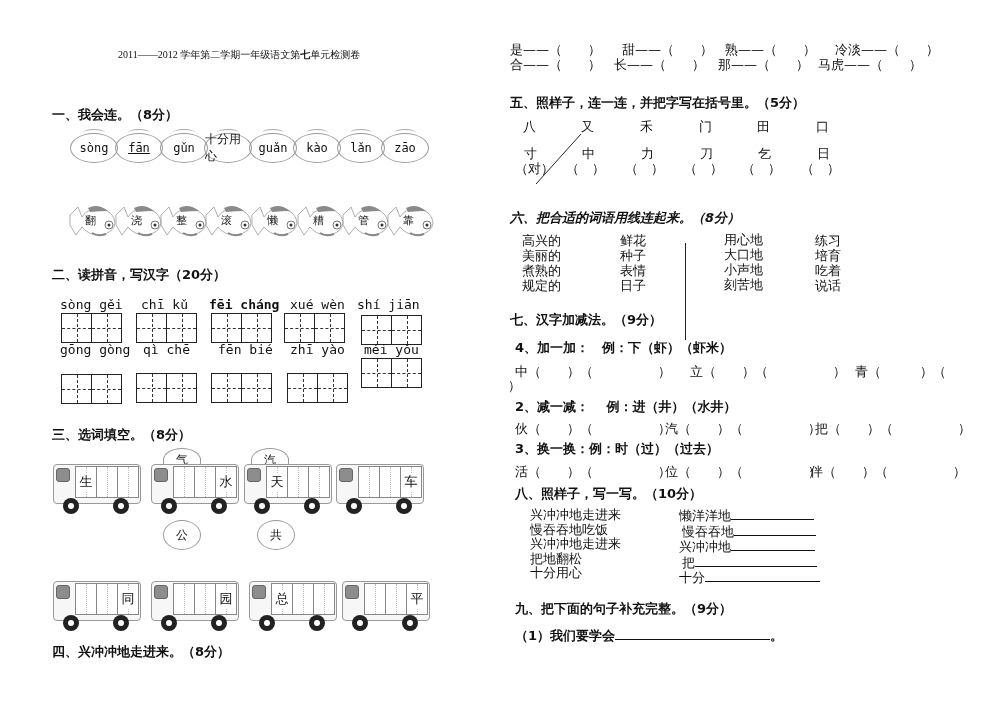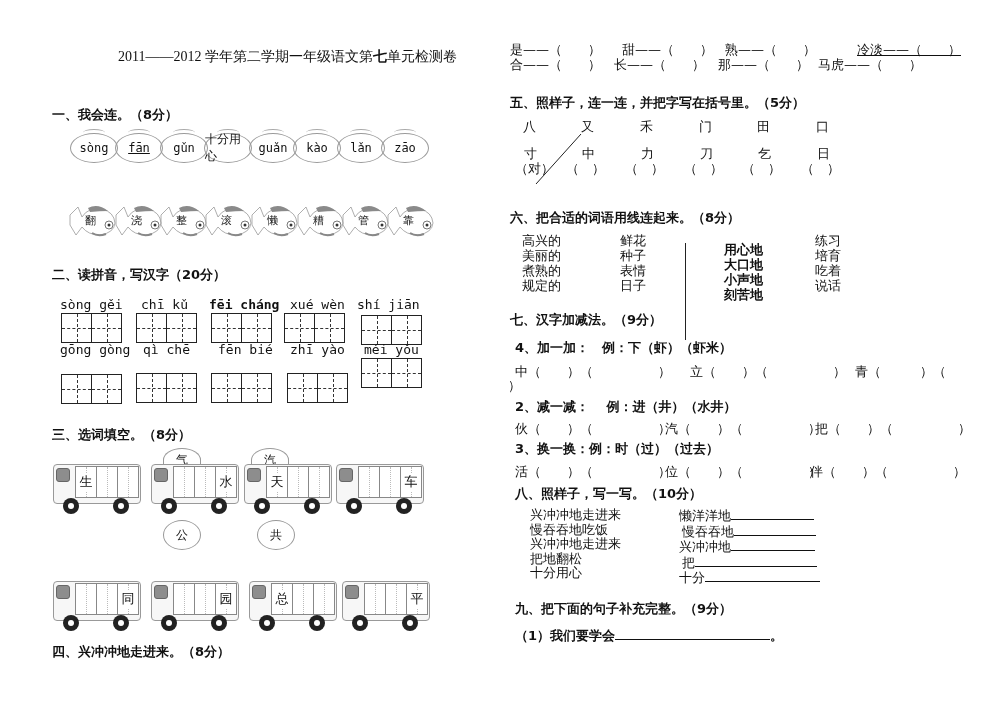--- a/index.html
+++ b/index.html
@@ -1,19 +1,19 @@
 <!DOCTYPE html>
 <html><head>
 <meta charset="utf-8">
 <style>
   * { margin:0; padding:0; box-sizing:border-box; }
   html, body { width:1000px; height:710px; background:#fff; overflow:hidden; }
   body { position:relative; font-family:"DejaVu Serif", serif; color:#111; }
   .abs { position:absolute; }
-  .title { font-family:"Liberation Serif","DejaVu Serif", serif; font-size:14px; white-space:nowrap; }
+  .title { font-family:"Liberation Serif","DejaVu Serif", serif; font-size:10px; white-space:nowrap; }
   .title b { font-weight:bold; }
   .sec { font-family:"DejaVu Sans", sans-serif; font-size:13px; font-weight:bold; white-space:nowrap; }
   .txt { font-family:"DejaVu Sans", sans-serif; font-size:13px; white-space:nowrap; }
   .pinyin { font-family:"DejaVu Sans Mono", monospace; font-size:13px; white-space:nowrap; }
 
   
   .apple { position:absolute; width:48px; height:30px; border:1px solid #9a9a9a; border-radius:50%;
            display:flex; align-items:center; justify-content:center;
            font-family:"DejaVu Sans Mono", monospace; font-size:12px; }
   .apple::before { content:""; position:absolute; top:-5px; left:12px; width:22px; height:6px;
@@ -350,21 +350,21 @@
     </div>
   <div class="wheel" style="left:10px;"></div>
     <div class="wheel" style="left:60px;"></div>
 </div>
 
 <div class="abs sec" style="left:52px; top:643px;">四、兴冲冲地走进来。（8分）</div>
 
 <div class="abs txt" style="left:510px; top:41px;">是——（　　）</div>
 <div class="abs txt" style="left:622px; top:41px;">甜——（　　）</div>
 <div class="abs txt" style="left:725px; top:41px;">熟——（　　）</div>
-<div class="abs txt" style="left:857px; top:41px;text-decoration:underline;">冷淡——（　　）</div>
+<div class="abs txt" style="left:835px; top:41px;">冷淡——（　　）</div>
 <div class="abs txt" style="left:510px; top:56px;">合——（　　）</div>
 <div class="abs txt" style="left:614px; top:56px;">长——（　　）</div>
 <div class="abs txt" style="left:718px; top:56px;">那——（　　）</div>
 <div class="abs txt" style="left:818px; top:56px;">马虎——（　　）</div>
 
 <div class="abs sec" style="left:510px; top:94px;">五、照样子，连一连，并把字写在括号里。（5分）</div>
 <div class="abs txt" style="left:523px; top:118px;">八</div>
 <div class="abs txt" style="left:581px; top:118px;">又</div>
 <div class="abs txt" style="left:640px; top:118px;">禾</div>
 <div class="abs txt" style="left:699px; top:118px;">门</div>
@@ -381,35 +381,35 @@
 <div class="abs txt" style="left:515px; top:160px;">（对）</div>
 <div class="abs txt" style="left:566px; top:160px;">（　）</div>
 <div class="abs txt" style="left:625px; top:160px;">（　）</div>
 <div class="abs txt" style="left:684px; top:160px;">（　）</div>
 <div class="abs txt" style="left:742px; top:160px;">（　）</div>
 <div class="abs txt" style="left:801px; top:160px;">（　）</div>
 <svg class="abs" style="left:530px; top:130px;" width="60" height="60">
   <line x1="51" y1="4" x2="6" y2="54" stroke="#222" stroke-width="1"></line>
 </svg>
 
-<div class="abs sec" style="left:510px; top:209px;">六、把合适的词语用线连起来。（8分）</div>
+<div class="abs sec" style="left:510px; top:209px;font-style:italic;">六、把合适的词语用线连起来。（8分）</div>
 <div class="abs txt" style="left:522px; top:233px; line-height:15px; white-space:normal;">
   <div>高兴的</div>
   <div>美丽的</div>
   <div>煮熟的</div>
   <div>规定的</div>
 </div>
 <div class="abs txt" style="left:620px; top:233px; line-height:15px; white-space:normal;">
   <div>鲜花</div>
   <div>种子</div>
   <div>表情</div>
   <div>日子</div>
 </div>
 <div class="abs" style="left:685px; top:243px; width:1px; height:97px; background:#222;"></div>
-<div class="abs txt" style="left:724px; top:242px; line-height:15px; white-space:normal;font-weight:bold;">
+<div class="abs txt" style="left:724px; top:232px; line-height:15px; white-space:normal;">
   <div>用心地</div>
   <div>大口地</div>
   <div>小声地</div>
   <div>刻苦地</div>
 </div>
 <div class="abs txt" style="left:815px; top:233px; line-height:15px; white-space:normal;">
   <div>练习</div>
   <div>培育</div>
   <div>吃着</div>
   <div>说话</div>

